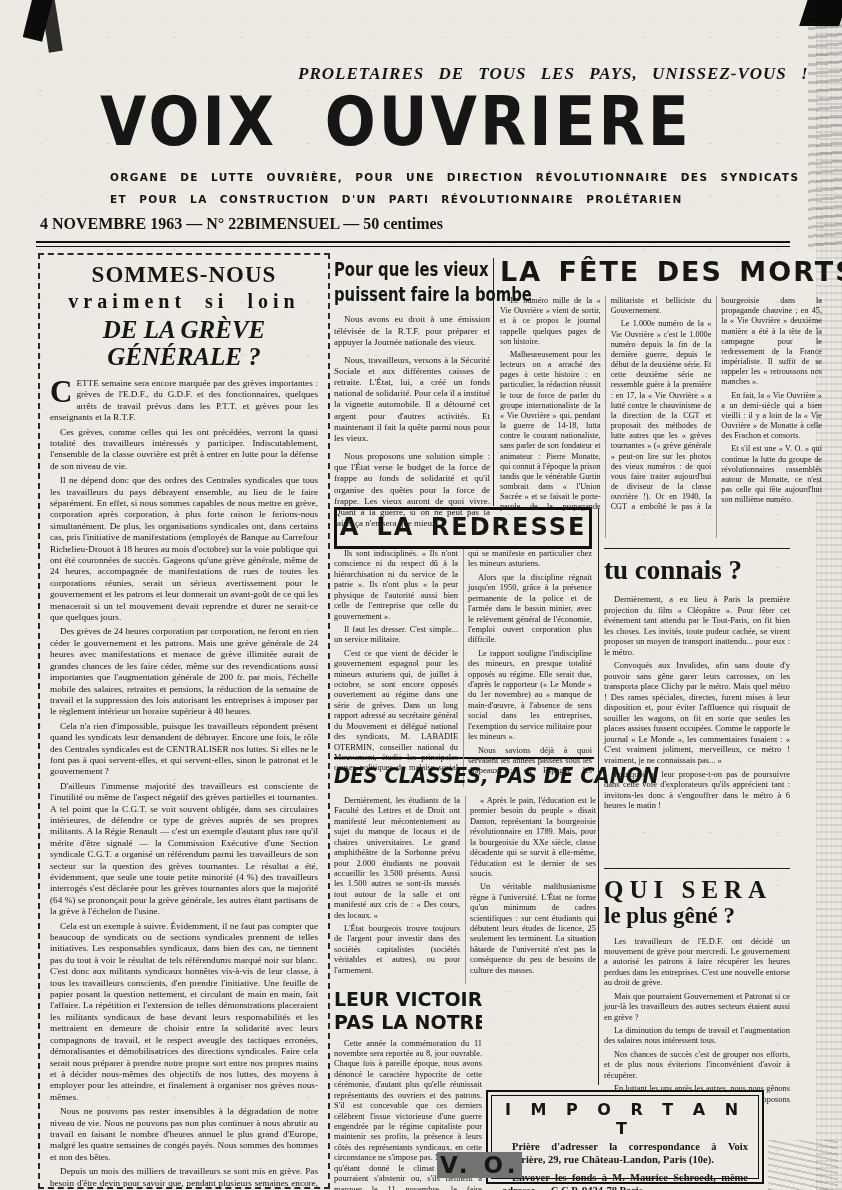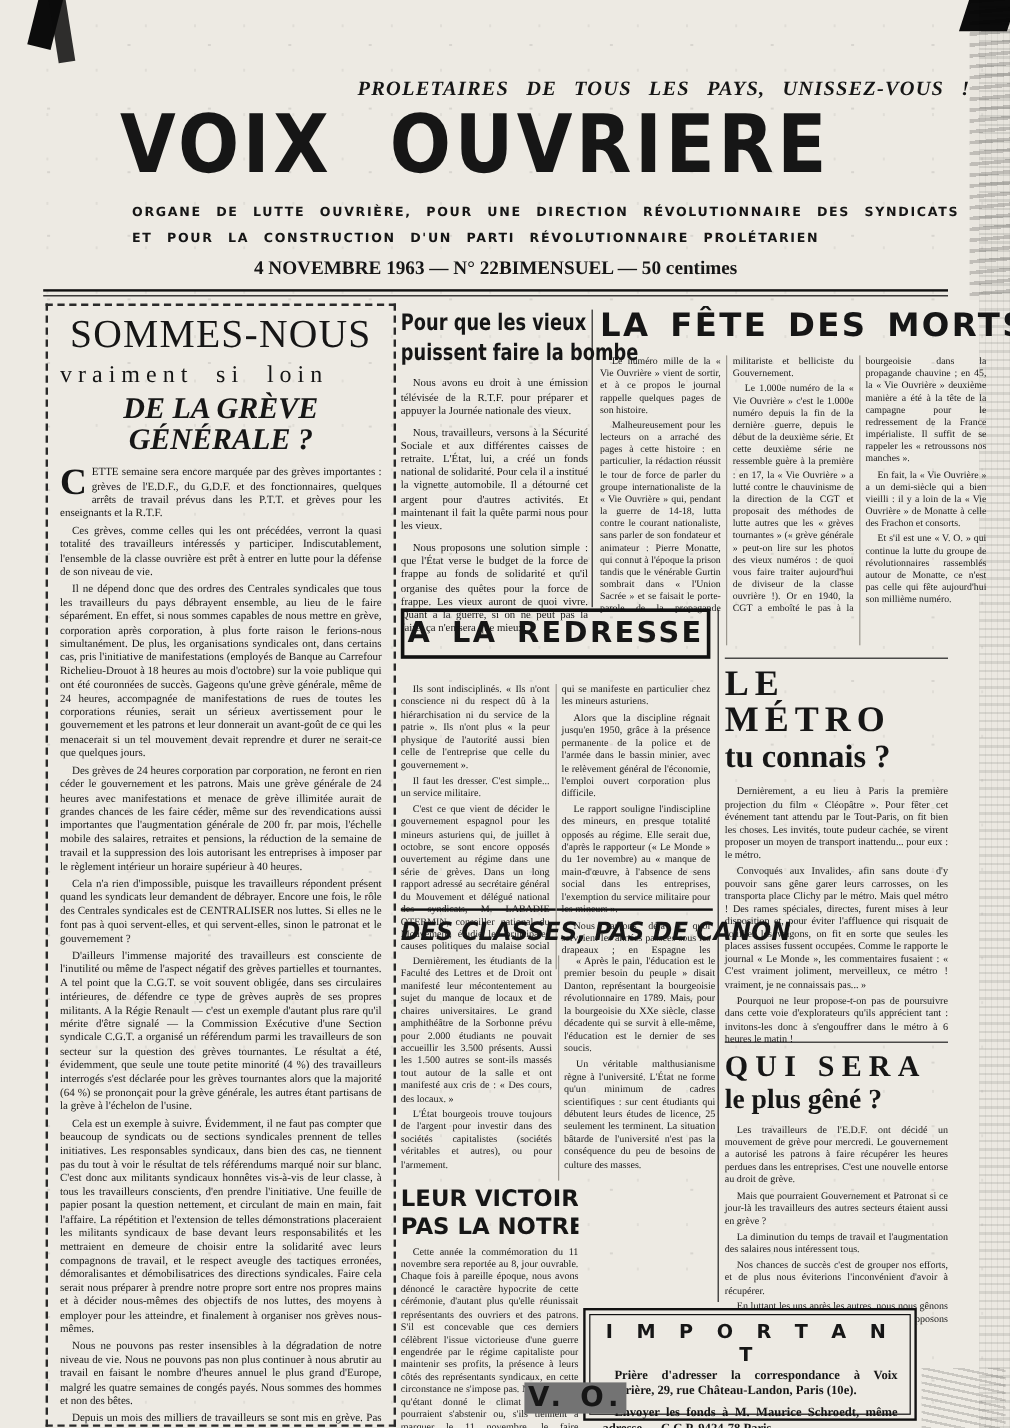--- a/index.html
+++ b/index.html
@@ -24,41 +24,41 @@
 
   
   .slogan{position:absolute;left:298px;top:64px;font-weight:bold;font-style:italic;
         font-size:17px;letter-spacing:1px;word-spacing:9px;white-space:nowrap;}
   .masthead{position:absolute;left:100px;top:82px;font-family:"DejaVu Sans",sans-serif;
         font-weight:bold;font-size:60px;letter-spacing:3px;word-spacing:24px;white-space:nowrap;
         transform:scaleY(1.12);transform-origin:left top;}
   .subtitle{position:absolute;left:110px;top:166px;font-family:"DejaVu Sans",sans-serif;
         font-weight:bold;font-size:10.5px;letter-spacing:1.4px;word-spacing:7px;line-height:2.1;}
   .dateline{position:absolute;left:40px;right:56px;top:215px;display:flex;
-        justify-content:center;font-weight:bold;font-size:16px;}
+        justify-content:flex-start;font-weight:bold;font-size:16px;}
   .rule-double{position:absolute;left:36px;right:52px;top:241px;height:3px;
         border-top:2px solid #111;border-bottom:1px solid #111;}
 
   
   .vrule{position:absolute;border-left:1px solid #222;}
   .vr1{left:493px;top:258px;height:248px;}
   .vr2{left:598px;top:508px;height:577px;}
   .hrule{position:absolute;border-top:2px solid #111;}
   .hr-classes{left:334px;top:757px;width:260px;}
 
   
   .body-text p{margin:0 0 3px;text-indent:10px;text-align:justify;line-height:1.24;hyphens:auto;}
   p.first-par{margin:0 0 3px;text-align:justify;line-height:1.24;text-indent:0;}
   .dropcap{float:left;font-weight:bold;font-size:31px;line-height:.8;margin:2px 4px 0 0;}
 
   
   .left-article{position:absolute;left:38px;top:253px;width:292px;height:936px;
         border:2px dashed #2a2a2a;box-sizing:border-box;padding:8px 10px 6px;overflow:hidden;}
-  .h-sommes{font-weight:normal;font-size:33px;line-height:1.02;text-align:center;letter-spacing:1px;}
-  .h-vraiment{font-weight:normal;font-size:20px;letter-spacing:5px;word-spacing:9px;margin:4px 0;}
+  .h-sommes{font-weight:bold;font-size:23px;line-height:1.02;text-align:center;letter-spacing:1px;}
+  .h-vraiment{font-weight:bold;font-size:20px;text-align:center;letter-spacing:5px;word-spacing:9px;margin:4px 0;}
   .h-greve{font-weight:bold;font-size:25px;line-height:1.05;text-align:center;margin-bottom:8px;font-style:italic;}
   .left-article .body-text{font-size:9.2px;}
 
   
   .vieux{position:absolute;left:334px;top:257px;width:156px;}
   .h-vieux{font-family:"DejaVu Sans",sans-serif;font-weight:bold;font-size:19px;line-height:1.3;
         white-space:nowrap;transform:scaleX(.78);transform-origin:left;margin-bottom:8px;}
   .vieux .body-text{font-size:9px;}
   .vieux .body-text p{margin-bottom:7px;}
 
@@ -66,21 +66,21 @@
   .fete{position:absolute;left:500px;top:256px;width:322px;}
   .h-fete{font-family:"DejaVu Sans",sans-serif;font-weight:bold;font-size:27px;
         letter-spacing:2px;word-spacing:5px;white-space:nowrap;}
   .fete-body{margin-top:9px;column-count:3;column-gap:10px;column-rule:1px solid #9a968d;
         height:242px;overflow:hidden;font-size:8.2px;}
 
   
   .redresse{position:absolute;left:334px;top:507px;width:258px;}
   .h-redresse{border:3px solid #111;text-align:center;font-family:"DejaVu Sans",sans-serif;
         font-weight:bold;font-size:24px;letter-spacing:2px;word-spacing:6px;padding:3px 0 5px;}
-  .redresse-body{margin-top:21px;column-count:2;column-gap:10px;column-rule:1px solid #9a968d;
+  .redresse-body{margin-top:0;column-count:2;column-gap:10px;column-rule:1px solid #9a968d;
         height:238px;overflow:hidden;font-size:8.4px;}
 
   
   .classes{position:absolute;left:334px;top:764px;width:262px;}
   .h-classes{font-family:"DejaVu Sans",sans-serif;font-weight:bold;font-style:italic;
         font-size:21px;white-space:nowrap;transform:scaleX(.93);transform-origin:left;}
   .classes-body{margin-top:8px;column-count:2;column-gap:10px;column-rule:1px solid #9a968d;
         height:188px;overflow:hidden;font-size:8.4px;}
 
   
@@ -210,21 +210,20 @@
     <div class="h-victoire">
       <div>LEUR VICTOIRE</div>
       <div>PAS LA NOTRE</div>
     </div>
     <div class="body-text">
         <p>Cette année la commémoration du 11 novembre sera reportée au 8, jour ouvrable. Chaque fois à pareille époque, nous avons dénoncé le caractère hypocrite de cette cérémonie, d'autant plus qu'elle réunissait représentants des ouvriers et des patrons. S'il est concevable que ces derniers célèbrent l'issue victorieuse d'une guerre engendrée par le régime capitaliste pour maintenir ses profits, la présence à leurs côtés des représentants syndicaux, en cette circonstance ne s'impose pas. Nous pensons qu'étant donné le climat actuel, ils pourraient s'abstenir ou, s'ils tiennent à marquer le 11 novembre, le faire séparément ce qui leur donnerait toute latitude pour dénoncer honnêtement les véritables causes de la guerre 14-18. C'est la moindre des choses.</p>
       </div>
   </section>
 
   <section class="metro">
-    <div class="h-metro1">LE MÉTRO</div>
     <div class="h-metro2">tu connais ?</div>
     <div class="body-text">
         <p>Dernièrement, a eu lieu à Paris la première projection du film « Cléopâtre ». Pour fêter cet événement tant attendu par le Tout-Paris, on fit bien les choses. Les invités, toute pudeur cachée, se virent proposer un moyen de transport inattendu... pour eux : le métro.</p>
         <p>Convoqués aux Invalides, afin sans doute d'y pouvoir sans gêne garer leurs carrosses, on les transporta place Clichy par le métro. Mais quel métro ! Des rames spéciales, directes, furent mises à leur disposition et, pour éviter l'affluence qui risquait de souiller les wagons, on fit en sorte que seules les places assises fussent occupées. Comme le rapporte le journal « Le Monde », les commentaires fusaient : « C'est vraiment joliment, merveilleux, ce métro ! vraiment, je ne connaissais pas... »</p>
         <p>Pourquoi ne leur propose-t-on pas de poursuivre dans cette voie d'explorateurs qu'ils apprécient tant : invitons-les donc à s'engouffrer dans le métro à 6 heures le matin !</p>
       </div>
   </section>
 
   <section class="quisera">
     <div class="h-quisera1">QUI SERA</div>

